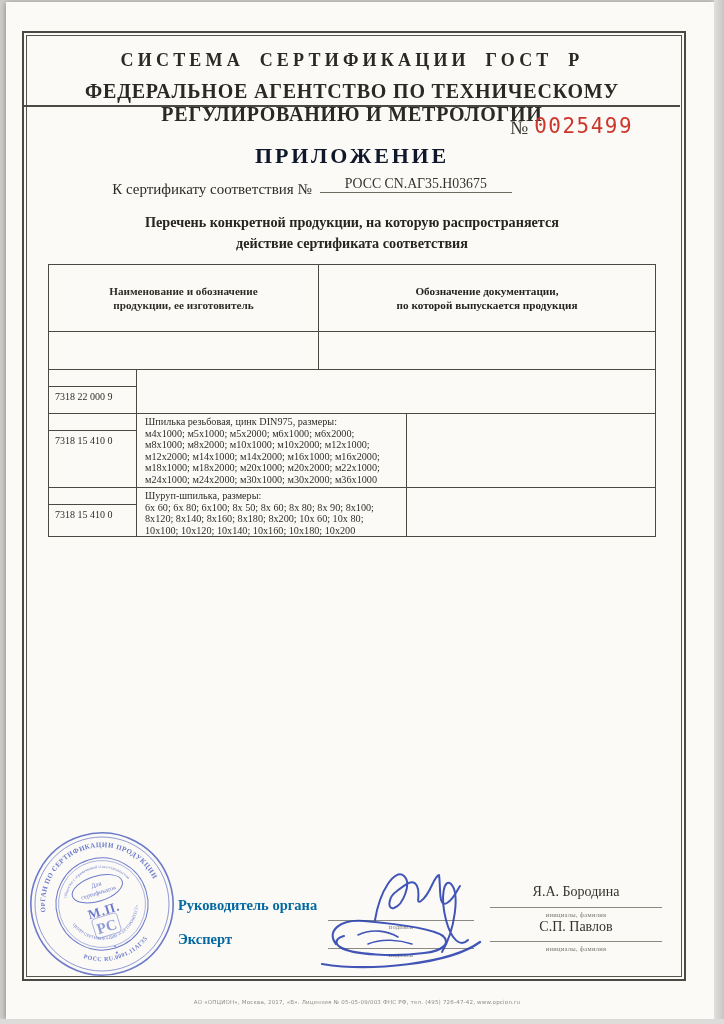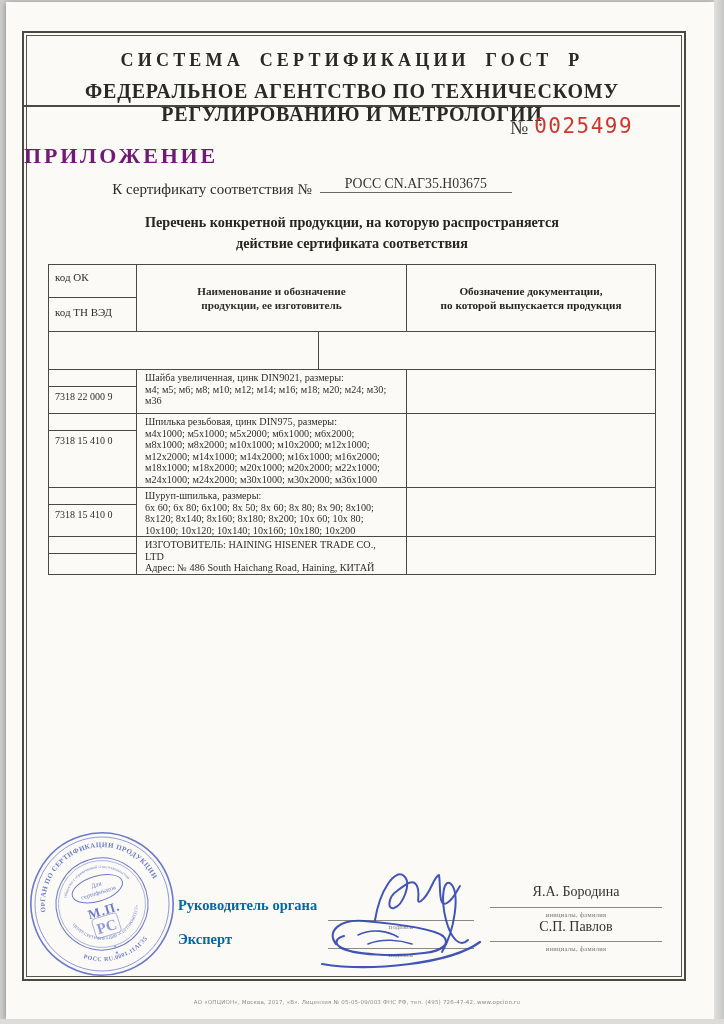--- a/index.html
+++ b/index.html
@@ -29,22 +29,22 @@
   .t1 { position:absolute; left:24px; top:50px; width:656px; text-align:center;
         font-size:18px; font-weight:bold; letter-spacing:4.2px; word-spacing:7px; color:#2a2a24; }
   .t2 { position:absolute; left:24px; top:80px; width:656px; text-align:center;
         font-size:20px; font-weight:bold; letter-spacing:.8px; color:#2a2a24; }
 
   .formnum { position:absolute; left:510px; top:115px; white-space:nowrap; }
   .formnum .no { font-size:19px; color:#3a3a32; }
   .formnum .digits { font-family:"DejaVu Sans Mono", monospace; font-size:21px;
         color:#cd362a; letter-spacing:1.5px; margin-left:6px; position:relative; top:-1px; }
 
-  .apptitle { position:absolute; left:24px; top:143px; width:656px; text-align:left;
-        font-size:22px; font-weight:bold; letter-spacing:2.8px; color:#701a75; }
+  .apptitle { position:absolute; left:24px; top:143px; width:656px; text-align:center;
+        font-size:22px; font-weight:bold; letter-spacing:2.8px; color:#0f172a; }
 
   .certline { position:absolute; left:24px; top:180px; width:576px; text-align:center; white-space:nowrap; }
   .certline .clabel { font-size:15px; color:#2c2c26; }
   .certline .cval { display:inline-block; width:192px; margin-left:8px;
         border-bottom:1.2px solid #6a6a60; text-align:center;
         font-size:13.8px; transform:translateY(-6px); color:#33332c; }
 
   .sub { position:absolute; left:24px; top:212px; width:656px; text-align:center;
         font-size:14.2px; font-weight:bold; line-height:20.5px; color:#26261f; }
 
@@ -104,43 +104,36 @@
   <span class="clabel">К сертификату соответствия №</span><span class="cval">РОСС CN.АГ35.H03675</span>
 </div>
 
 <div class="sub">
   <div>Перечень конкретной продукции,  на которую распространяется</div>
   <div>действие сертификата соответствия</div>
 </div>
 
 <div class="tbl">
   <div class="trow hrow">
-    <div class="c1">
-      <div class="hc1t">код ОК</div>
-      <div class="hc1b">код ТН ВЭД</div>
-    </div>
     <div class="c2 hc2 pre">Наименование и обозначение
 продукции, ее изготовитель</div>
     <div class="c3 hc3 pre">Обозначение документации,
 по которой выпускается продукция</div>
   </div>
 
   <div class="trow r1">
     <div class="c2 pre"></div>
     <div class="c3"></div>
   </div>
 
   <div class="trow r2">
     <div class="c1">
       <div class="strip"></div>
       <div class="code">7318 22 000 9</div>
     </div>
-    <div class="c2 pre">Шайба увеличенная, цинк DIN9021, размеры:
-м4; м5; м6; м8; м10; м12; м14; м16; м18; м20; м24;  м30;
-м36</div>
     <div class="c3"></div>
   </div>
 
   <div class="trow r3">
     <div class="c1">
       <div class="strip"></div>
       <div class="code">7318 15 410 0</div>
     </div>
     <div class="c2 pre">Шпилька резьбовая, цинк DIN975, размеры:
 м4х1000; м5х1000; м5х2000; м6х1000; м6х2000;
@@ -156,29 +149,20 @@
       <div class="strip"></div>
       <div class="code">7318 15 410 0</div>
     </div>
     <div class="c2 pre">Шуруп-шпилька, размеры:
 6х 60; 6х 80; 6х100; 8х 50; 8х 60; 8х 80; 8х 90; 8х100;
 8х120; 8х140; 8х160; 8х180; 8х200; 10х 60; 10х 80;
 10х100; 10х120; 10х140; 10х160; 10х180; 10х200</div>
     <div class="c3"></div>
   </div>
 
-  <div class="trow r5">
-    <div class="c1">
-      <div class="strip"></div>
-    </div>
-    <div class="c2 pre">ИЗГОТОВИТЕЛЬ: HAINING HISENER TRADE CO.,
-LTD
-Адрес: № 486 South Haichang Road, Haining, КИТАЙ</div>
-    <div class="c3"></div>
-  </div>
 </div>
 
 <div class="sigblock">
   <div class="role" style="left:178px; top:897px;">Руководитель органа</div>
   <div class="sigline" style="left:328px; top:900px; width:146px; height:20px;"></div>
   <div class="sigcap" style="left:328px; top:923px; width:146px;">подпись</div>
   <div class="signame" style="left:490px; top:884px; width:172px;">Я.А. Бородина</div>
   <div class="sigline" style="left:490px; top:887px; width:172px; height:20px;"></div>
   <div class="sigcap" style="left:490px; top:911px; width:172px;">инициалы, фамилия</div>
 

